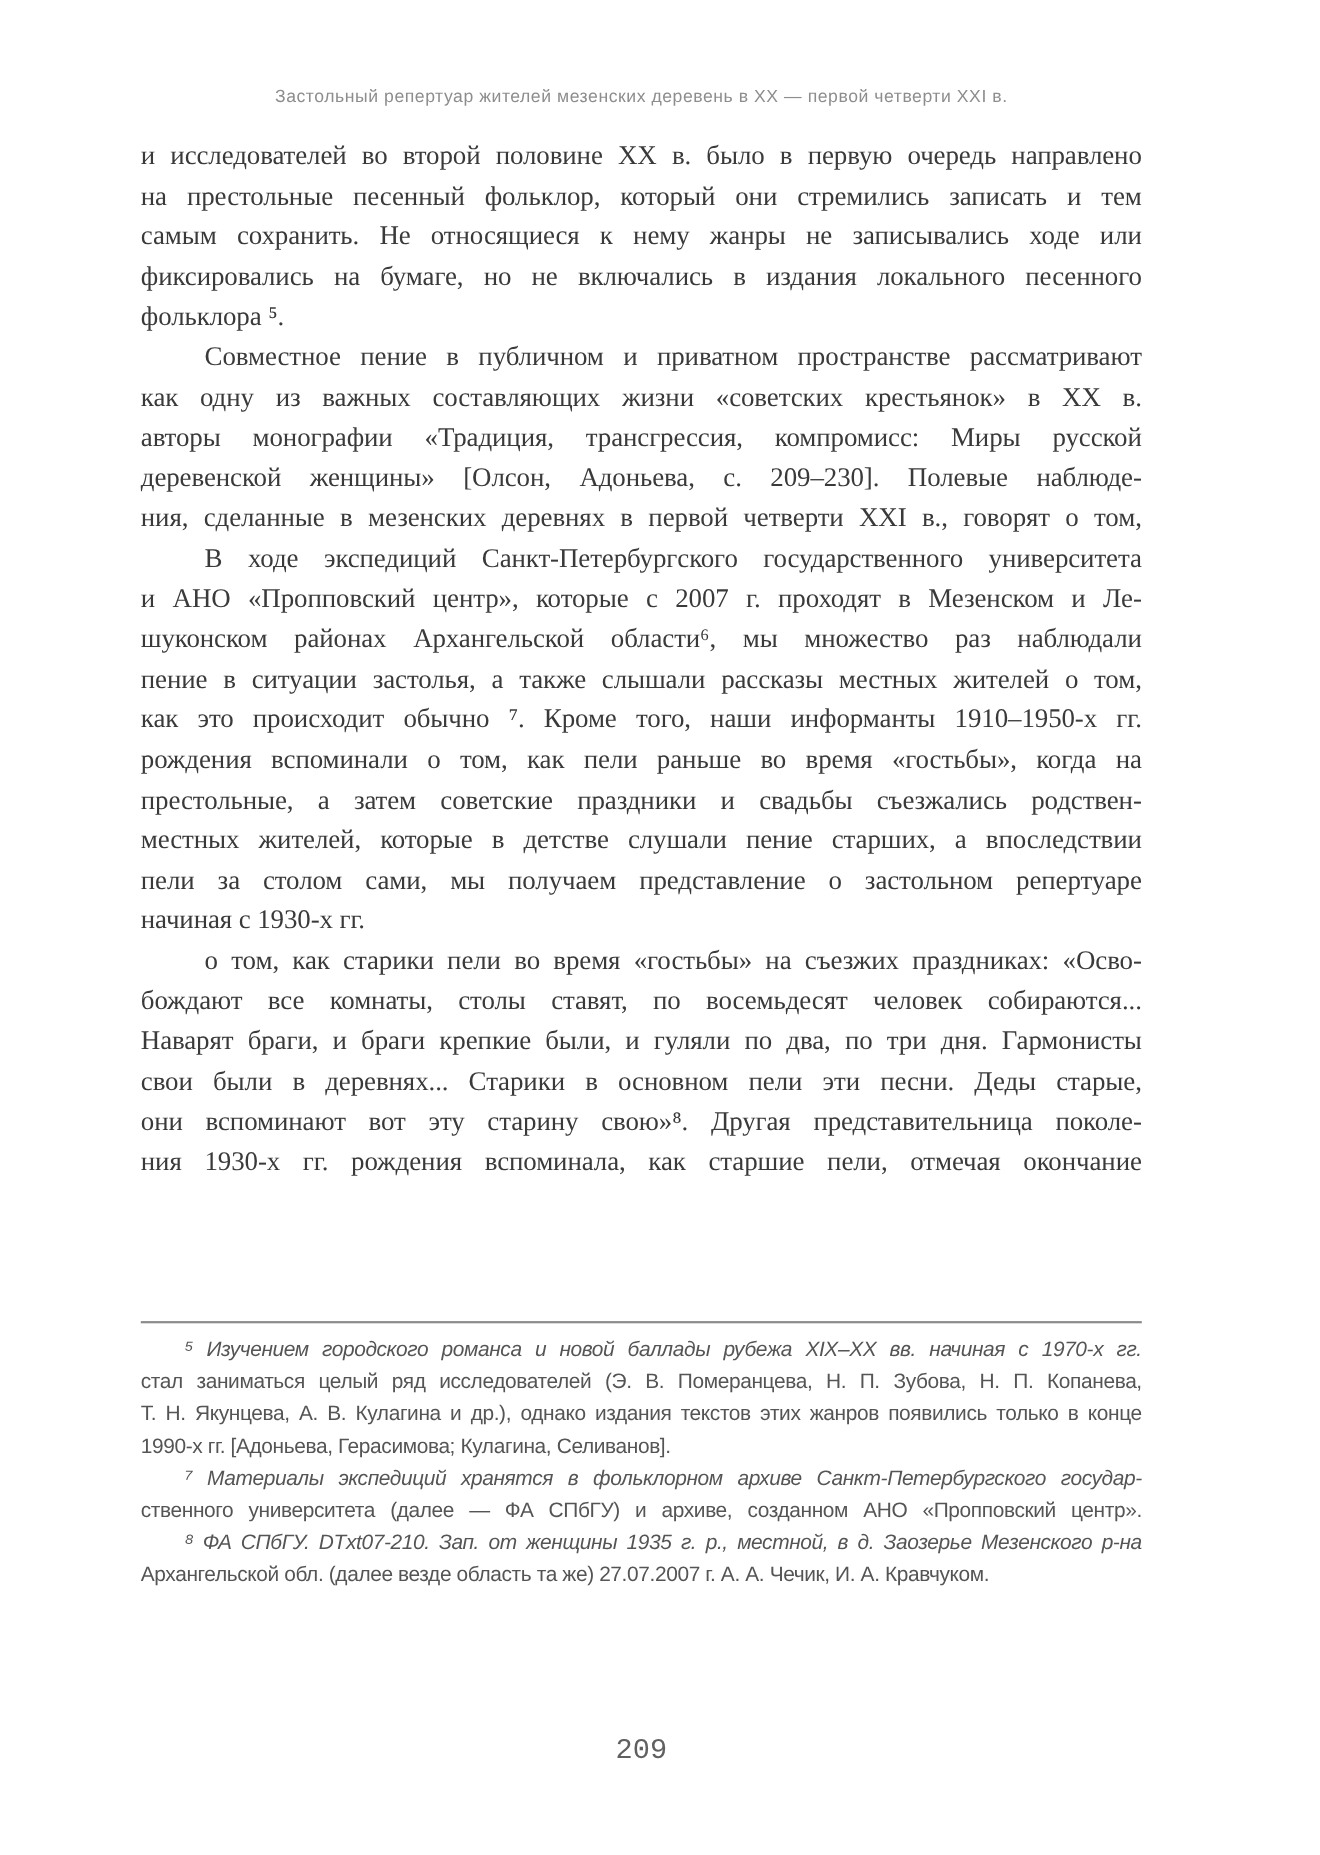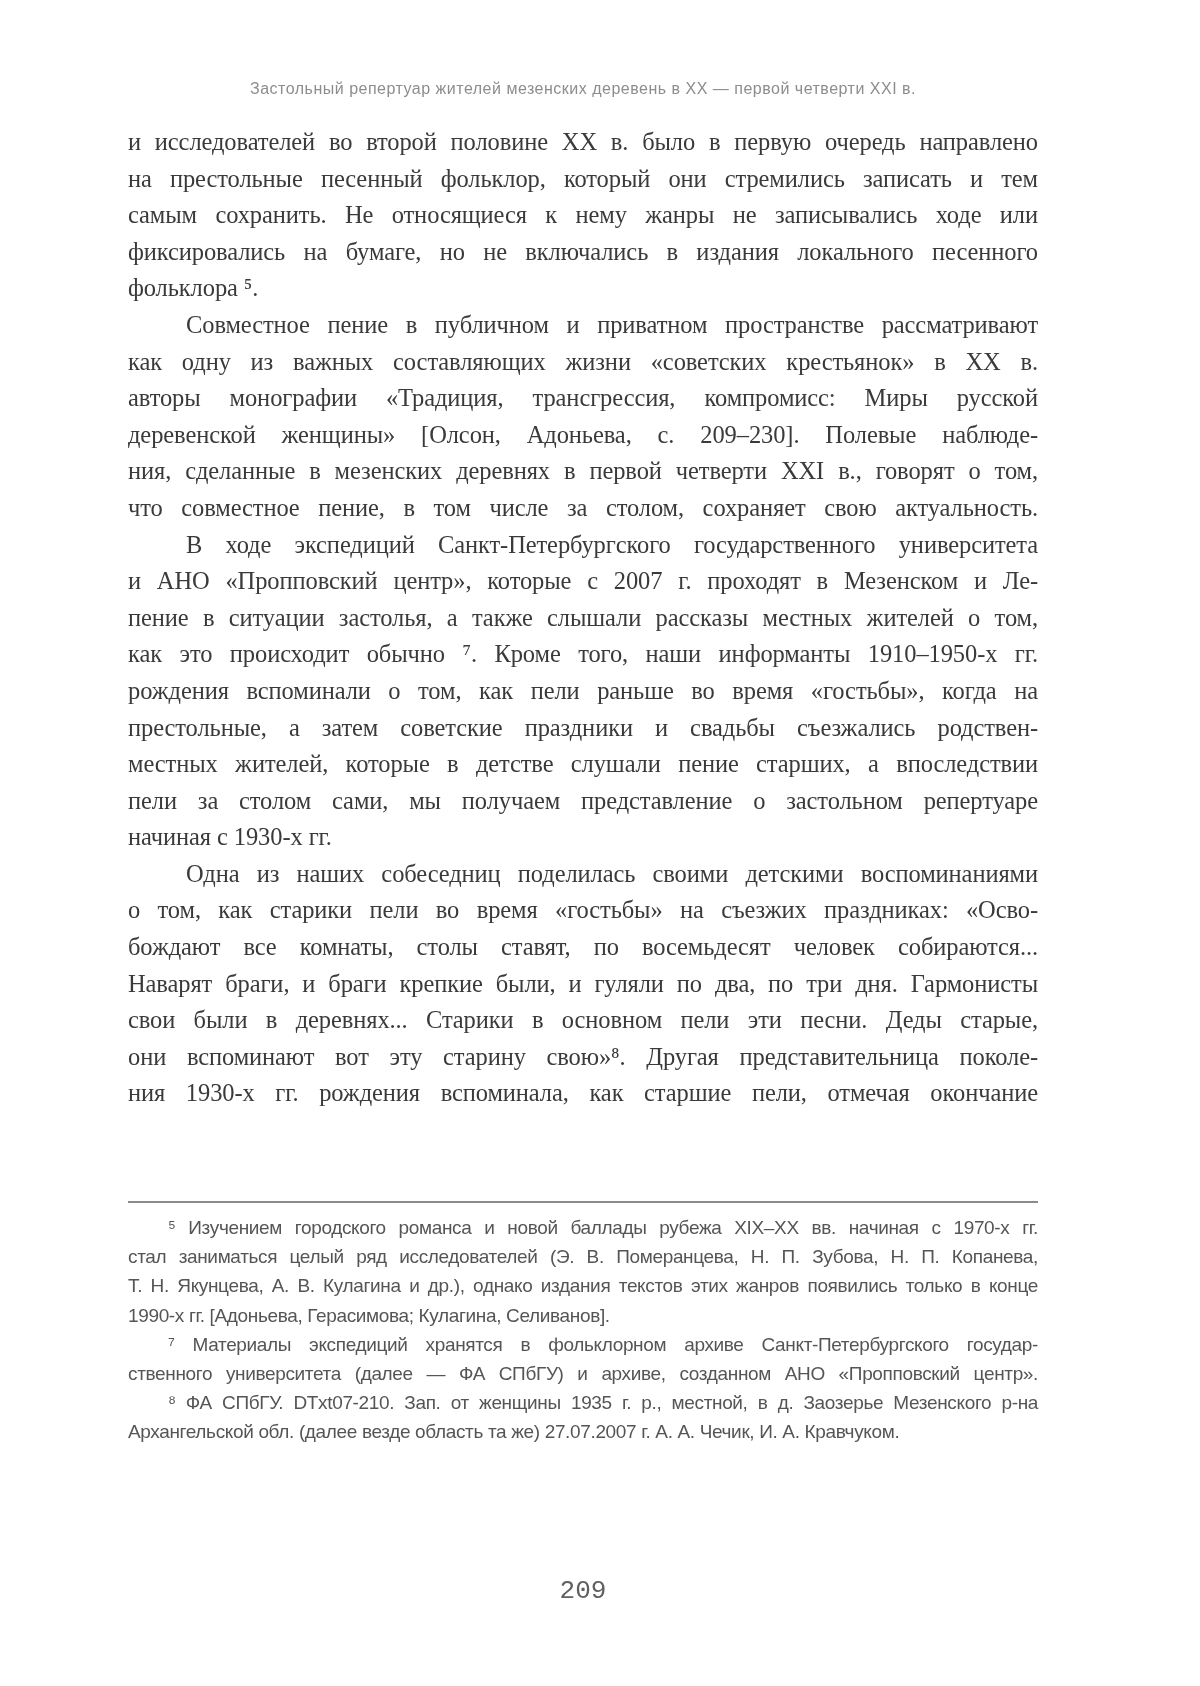--- a/index.html
+++ b/index.html
@@ -63,21 +63,21 @@
     top:1213px;
     left:128px;
     width:910px;
     font-family:"Liberation Sans","DejaVu Sans",sans-serif;
     font-size:19px;
     line-height:29.2px;
     letter-spacing:-0.35px;
     color:var(--footnote);
   }
   .footnote{margin:0;padding:0;}
-  .footnote .line:first-child{ text-indent:40px; }
+  .footnote .line:first-child{ text-indent:40px;font-style:italic; }
   .page-number{
     position:absolute;
     top:1576px;
     left:128px;
     width:910px;
     text-align:center;
     font-family:Liberation Mono, monospace;
     font-size:26px;
     color:var(--pagenum);
   }
@@ -95,35 +95,34 @@
         <div class="line">самым сохранить. Не относящиеся к нему жанры не записывались ходе или</div>
         <div class="line">фиксировались на бумаге, но не включались в издания локального песенного</div>
         <div class="line line-last">фольклора ⁵.</div>
       </div>
       <div class="para indent">
         <div class="line">Совместное пение в публичном и приватном пространстве рассматривают</div>
         <div class="line">как одну из важных составляющих жизни «советских крестьянок» в XX в.</div>
         <div class="line">авторы монографии «Традиция, трансгрессия, компромисс: Миры русской</div>
         <div class="line">деревенской женщины» [Олсон, Адоньева, с. 209–230]. Полевые наблюде-</div>
         <div class="line">ния, сделанные в мезенских деревнях в первой четверти XXI в., говорят о том,</div>
-        <div class="line">что совместное пение, в том числе за столом, сохраняет свою актуальность.</div>
       </div>
       <div class="para indent">
         <div class="line">В ходе экспедиций Санкт-Петербургского государственного университета</div>
         <div class="line">и АНО «Пропповский центр», которые с 2007 г. проходят в Мезенском и Ле-</div>
+        <div class="line">шуконском районах Архангельской области⁶, мы множество раз наблюдали</div>
         <div class="line">пение в ситуации застолья, а также слышали рассказы местных жителей о том,</div>
         <div class="line">как это происходит обычно ⁷. Кроме того, наши информанты 1910–1950-х гг.</div>
         <div class="line">рождения вспоминали о том, как пели раньше во время «гостьбы», когда на</div>
         <div class="line">престольные, а затем советские праздники и свадьбы съезжались родствен-</div>
         <div class="line">местных жителей, которые в детстве слушали пение старших, а впоследствии</div>
         <div class="line">пели за столом сами, мы получаем представление о застольном репертуаре</div>
         <div class="line line-last">начиная с 1930-х гг.</div>
       </div>
       <div class="para indent">
-        <div class="line">Одна из наших собеседниц поделилась своими детскими воспоминаниями</div>
         <div class="line">о том, как старики пели во время «гостьбы» на съезжих праздниках: «Осво-</div>
         <div class="line">бождают все комнаты, столы ставят, по восемьдесят человек собираются...</div>
         <div class="line">Наварят браги, и браги крепкие были, и гуляли по два, по три дня. Гармонисты</div>
         <div class="line">свои были в деревнях... Старики в основном пели эти песни. Деды старые,</div>
         <div class="line">они вспоминают вот эту старину свою»⁸. Другая представительница поколе-</div>
         <div class="line">ния 1930-х гг. рождения вспоминала, как старшие пели, отмечая окончание</div>
       </div>
     </div>
 
   <div class="footnote-rule"></div>

